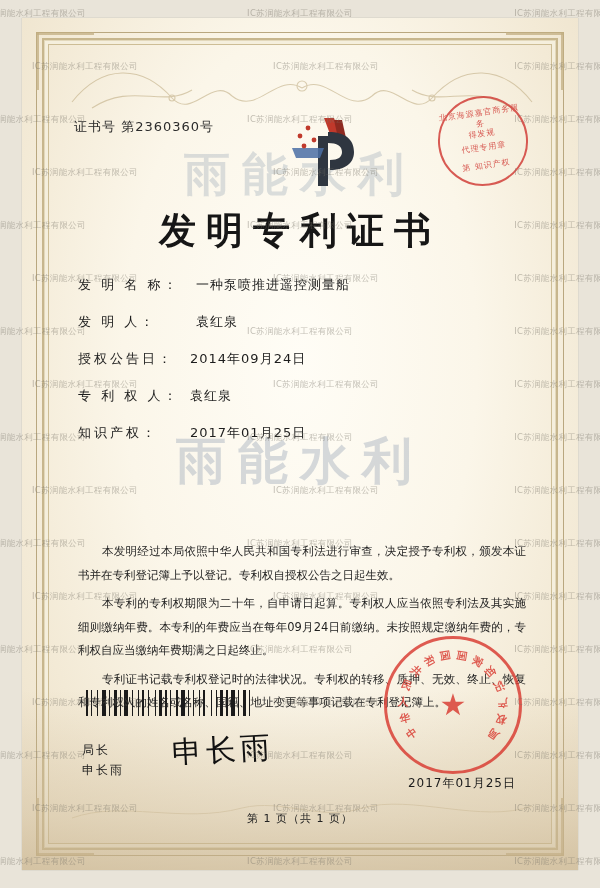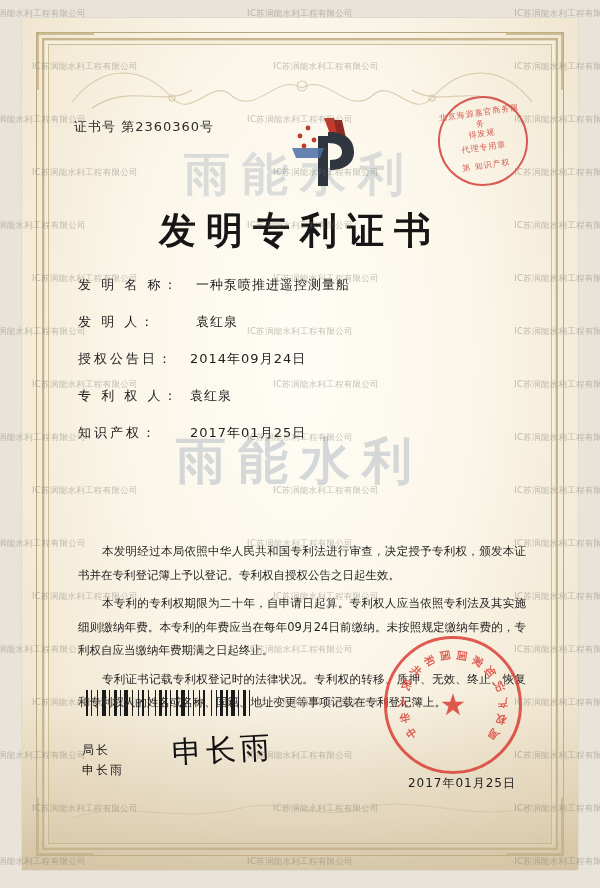--- a/index.html
+++ b/index.html
@@ -333,20 +333,21 @@
         <span style="transform: rotate(48.0769deg) translate(0px, -50px) rotate(90deg) translate(-50%, -50%);">知</span>
         <span style="transform: rotate(67.3077deg) translate(0px, -50px) rotate(90deg) translate(-50%, -50%);">识</span>
         <span style="transform: rotate(86.5385deg) translate(0px, -50px) rotate(90deg) translate(-50%, -50%);">产</span>
         <span style="transform: rotate(105.769deg) translate(0px, -50px) rotate(90deg) translate(-50%, -50%);">权</span>
         <span style="transform: rotate(125deg) translate(0px, -50px) rotate(90deg) translate(-50%, -50%);">局</span>
       </div>
     <div class="seal-star">★</div>
   </div>
 
   <div class="issue-date">2017年01月25日</div>
+  <div class="page-no">第 1 页（共 1 页）</div>
 
   <div class="paper-shade"></div>
 </div>
 
 <div class="wm-layer" id="wmLayer">
     <div class="wm-row" style="top: 8px; margin-left: 0px;">
       <span>IC苏润能水利工程有限公司</span>
       <span>IC苏润能水利工程有限公司</span>
       <span>IC苏润能水利工程有限公司</span>
     </div>

